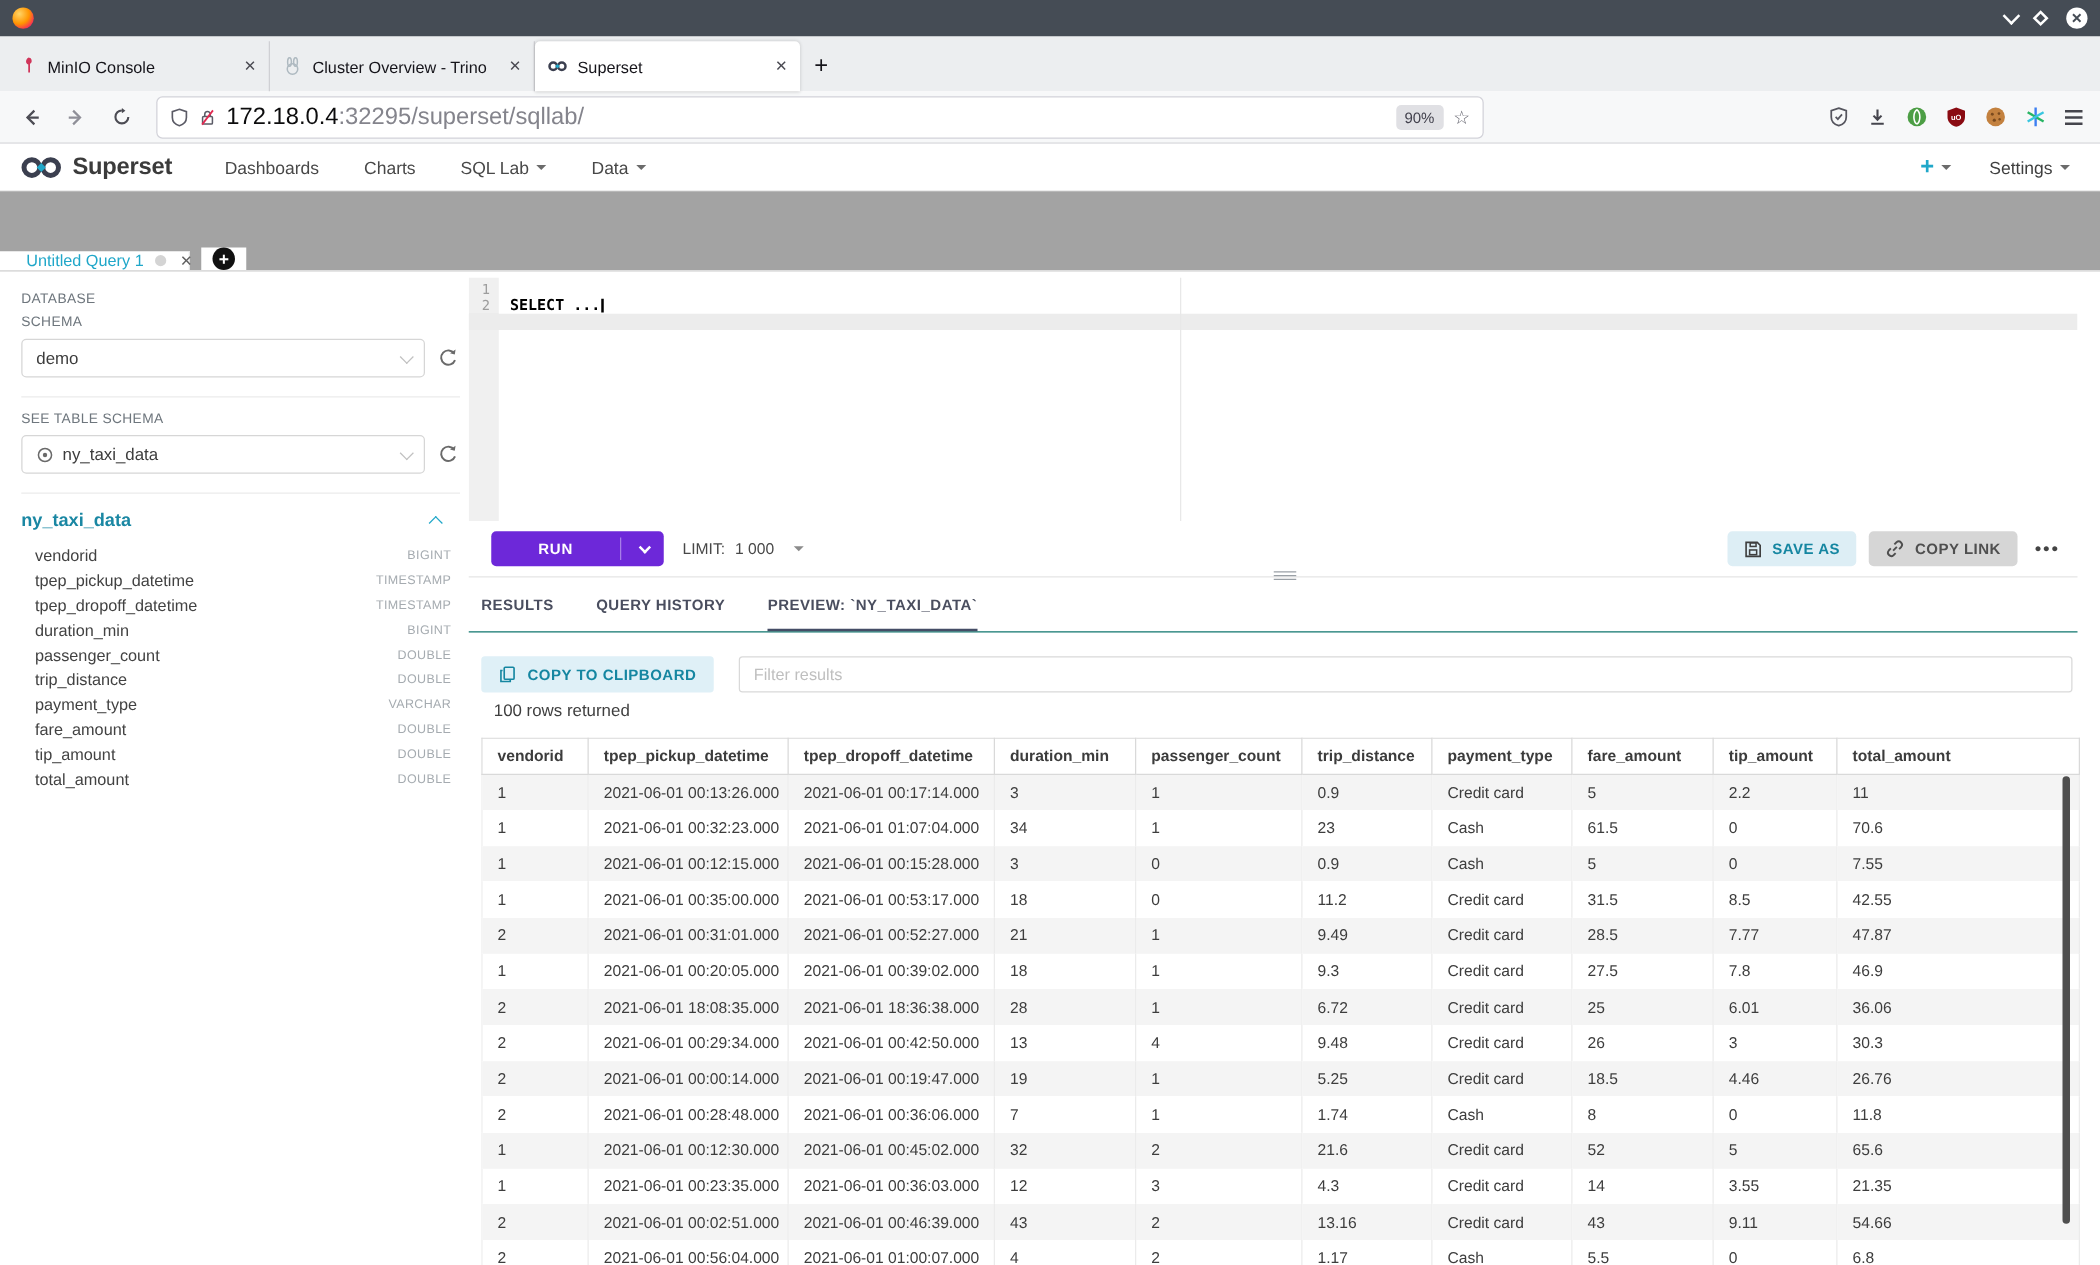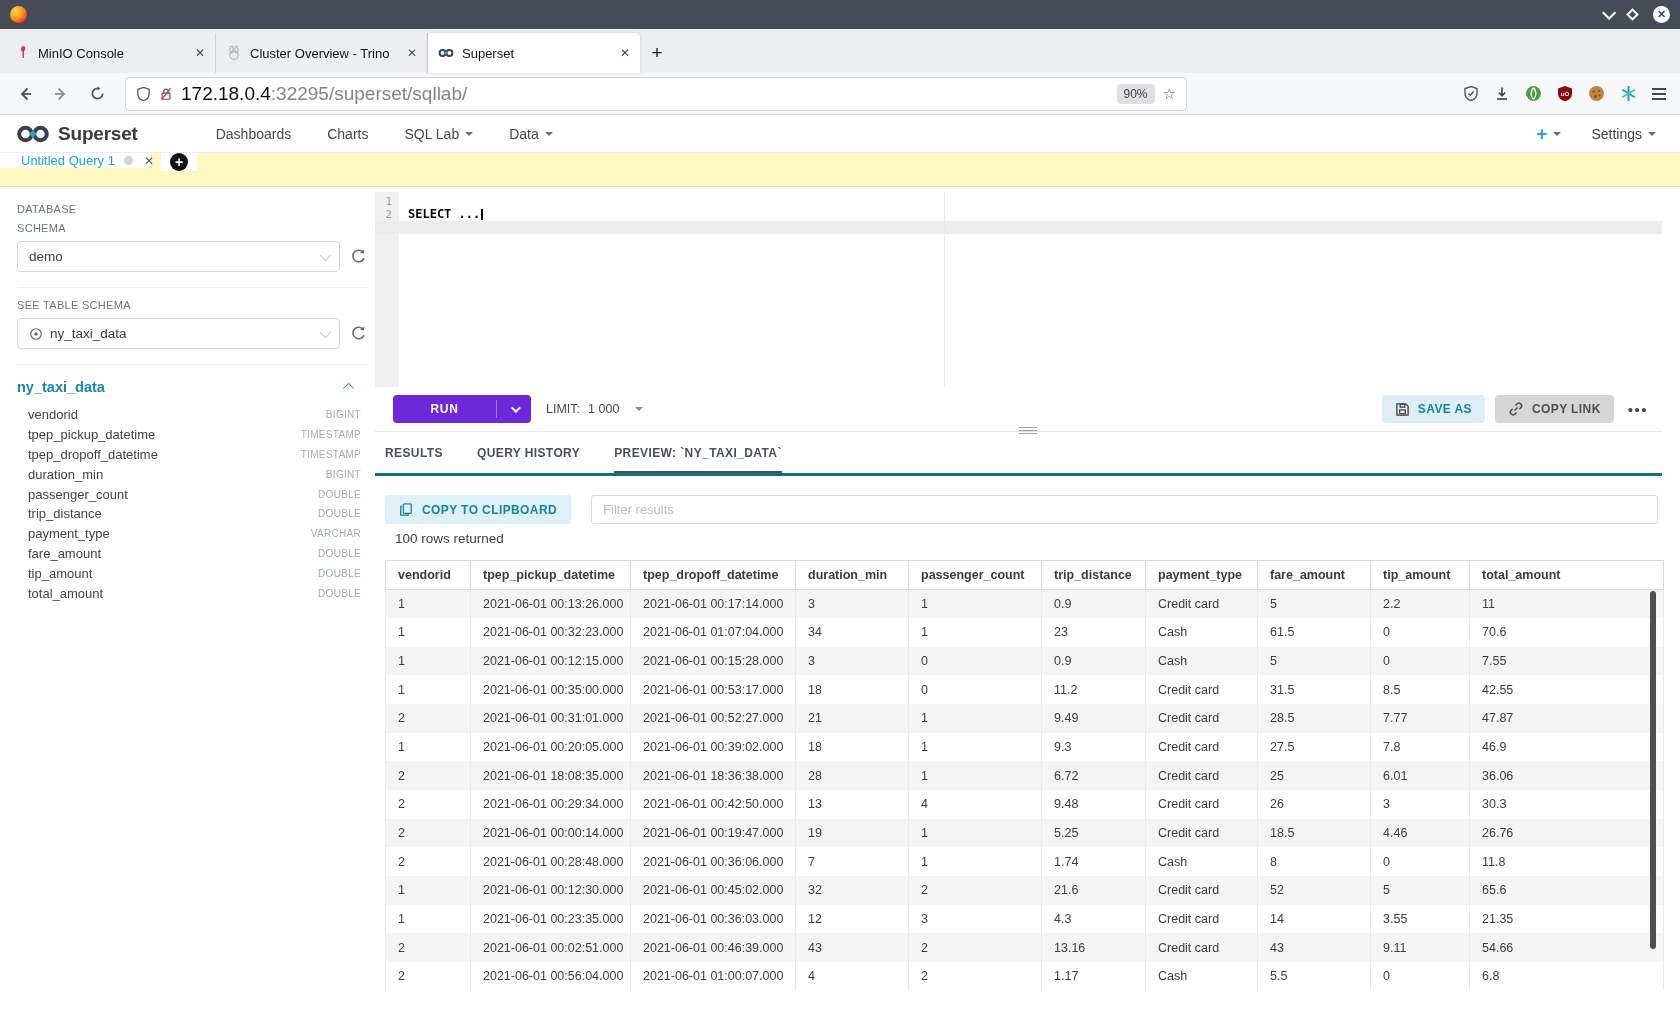--- a/index.html
+++ b/index.html
@@ -44,31 +44,31 @@
   .star { font-size:15px; color:#5b5b66; }
   .browser-actions { margin-left:auto; display:flex; align-items:center; gap:15px; padding-right:4px; }
   .ham { display:flex; flex-direction:column; gap:3px; }
   .ham i { width:14px; height:2px; background:#45454d; }
 
   
   .ss-header { height:38px; background:#fff; border-bottom:1px solid #ececec;
     display:flex; align-items:center; padding:0 16px; }
   .brand { display:flex; align-items:center; gap:8px; margin-right:42px; }
   .brand-name { font-size:19px; font-weight:bold; color:#3b3b3b; letter-spacing:-0.2px; }
-  .ss-nav { display:flex; align-items:center; gap:36px; font-size:14px; color:#484848;margin-left:36px; }
+  .ss-nav { display:flex; align-items:center; gap:36px; font-size:14px; color:#484848; }
   .nav-item { display:flex; align-items:center; gap:6px; }
   .caret { width:0; height:0; border-left:4px solid transparent; border-right:4px solid transparent;
     border-top:4px solid #6b6b6b; }
   .ss-right { margin-left:auto; display:flex; align-items:center; gap:30px; padding-right:8px; }
   .plus-teal { color:#20a7c9; font-size:19px; font-weight:bold; line-height:1; }
   .settings { display:flex; align-items:center; gap:6px; font-size:14px; color:#3f3f3f; }
 
   
-  .qtab-bar { height:34px; background:#fef9c3; border-bottom:1px solid #dcdcdc;
-    display:flex; align-items:flex-start; }
+  .qtab-bar { height:64px; background:#a3a3a3; border-bottom:1px solid #dcdcdc;
+    display:flex; align-items:flex-end; }
   .qtab { width:152px; background:#fff; border-right:1px solid #e4e4e4;
     display:flex; align-items:center; gap:9px; padding:0 10px 0 12px; }
   .drag-dots { width:6px; height:14px;
     background-image:radial-gradient(circle, #b9b9b9 1.1px, transparent 1.3px);
     background-size:3px 5px; }
   .qtab-title { font-size:13px; color:#20a7c9; white-space:nowrap; }
   .unsaved-dot { width:9px; height:9px; border-radius:50%; background:#d4d4d4; flex:0 0 9px; }
   .qtab-close { color:#5f5f5f; font-size:12px; margin-left:2px; }
   .add-tab { width:36px; margin-left:9px; background:#fff; display:flex; align-items:center; justify-content:center; }
   .add-circle { width:18px; height:18px; border-radius:50%; background:#111;
@@ -128,21 +128,21 @@
   .btn-saveas { height:28px; background:#ddeef5; border-radius:4px; display:flex; align-items:center;
     gap:8px; padding:0 13px; color:#1586a1; font-size:12px; font-weight:bold; letter-spacing:.4px; }
   .btn-copylink { height:28px; background:#d6d6d6; border-radius:4px; display:flex; align-items:center;
     gap:8px; padding:0 13px; color:#4f4f4f; font-size:12px; font-weight:bold; letter-spacing:.4px; }
   .dots3 { color:#444; font-size:15px; letter-spacing:1.5px; margin-left:4px; }
   .drag-handle { position:absolute; top:240px; left:50%; transform:translateX(-50%);
     display:flex; flex-direction:column; gap:2px; }
   .drag-handle i { width:18px; height:1px; background:#9aa0a6; }
 
   .south-tabs { position:absolute; top:246px; left:0; right:18px; height:43px;
-    border-bottom:3px solid #0f766e; display:flex; gap:34px; padding-left:10px; }
+    border-bottom:1px solid #0f766e; display:flex; gap:34px; padding-left:10px; }
   .s-tab { position:relative; display:flex; align-items:center; font-size:12px; font-weight:bold;
     color:#4a4e5f; letter-spacing:.4px; }
   .s-tab.active::after { content:""; position:absolute; left:0; right:0; bottom:0; height:2px; background:#454d66; }
 
   .results-toolbar { position:absolute; top:308px; left:10px; right:22px; height:29px; display:flex; gap:20px; }
   .btn-clip { background:#dff0f7; border-radius:3px; display:flex; align-items:center; gap:9px;
     padding:0 14px; color:#1586a1; font-size:12px; font-weight:bold; letter-spacing:.4px; }
   .filter-input { flex:1; border:1px solid #d9d9d9; border-radius:3px; padding:0 11px;
     font-size:13px; color:#444; font-family:"Liberation Sans", sans-serif; outline:none; }
   .filter-input::placeholder { color:#bfbfbf; }

